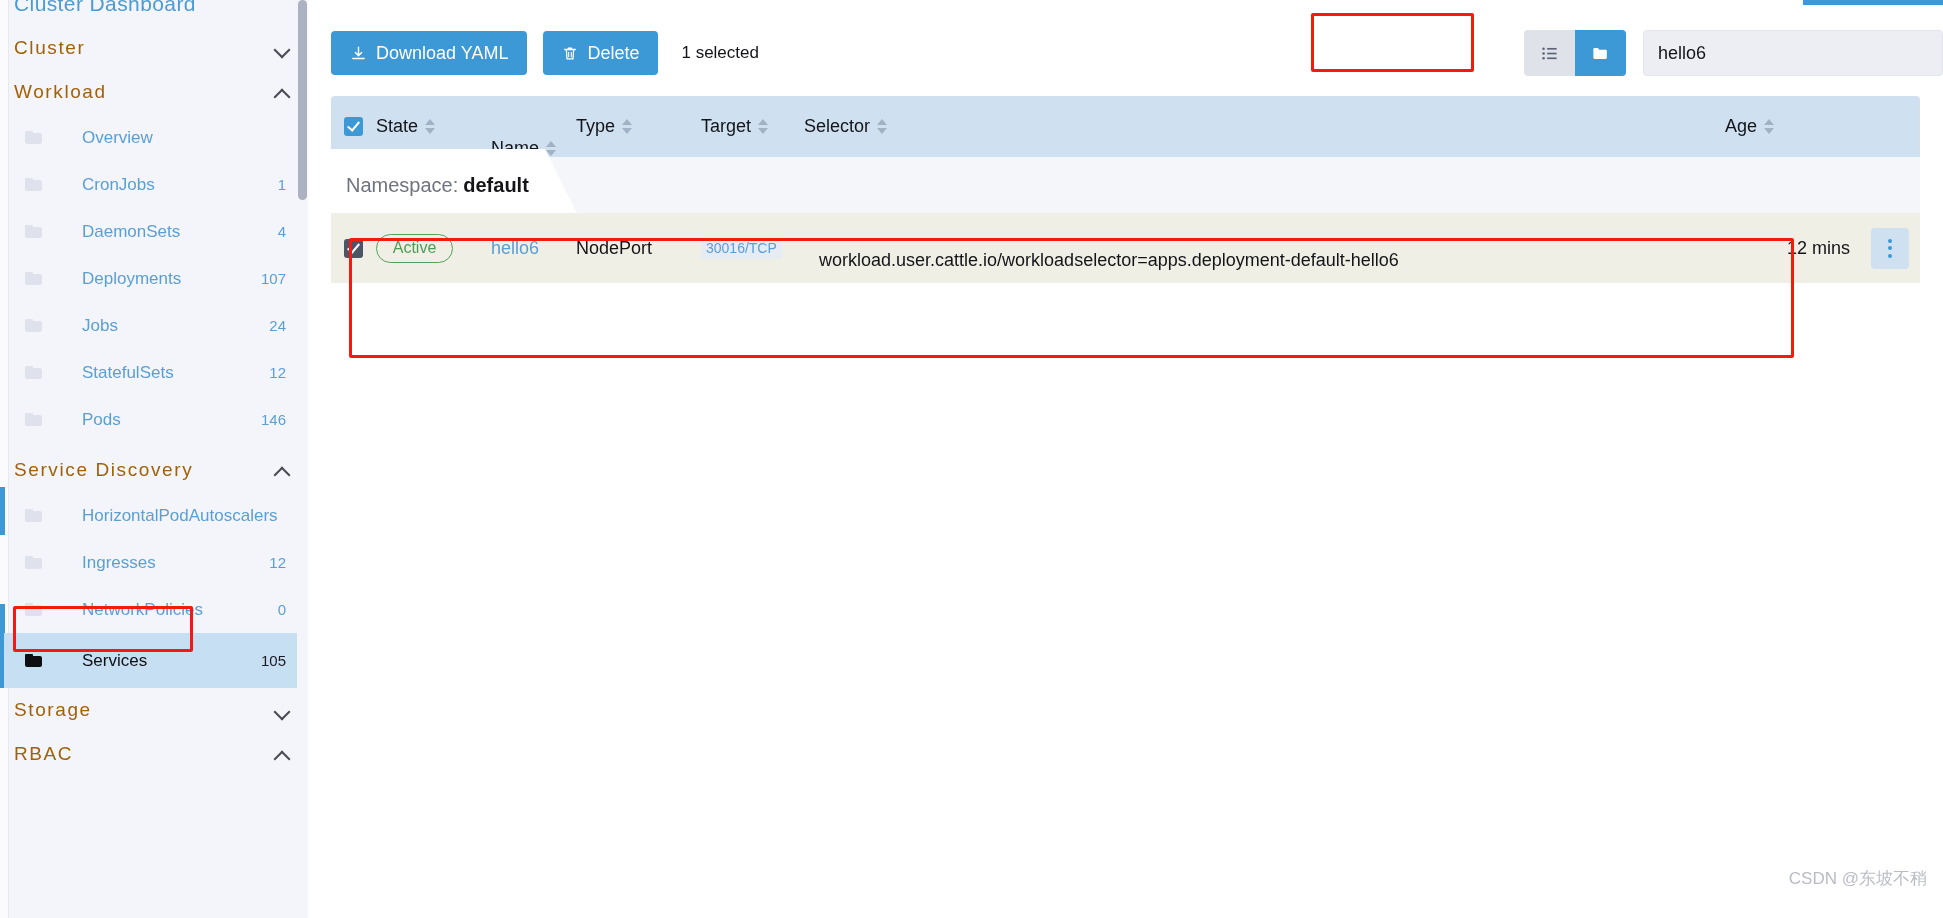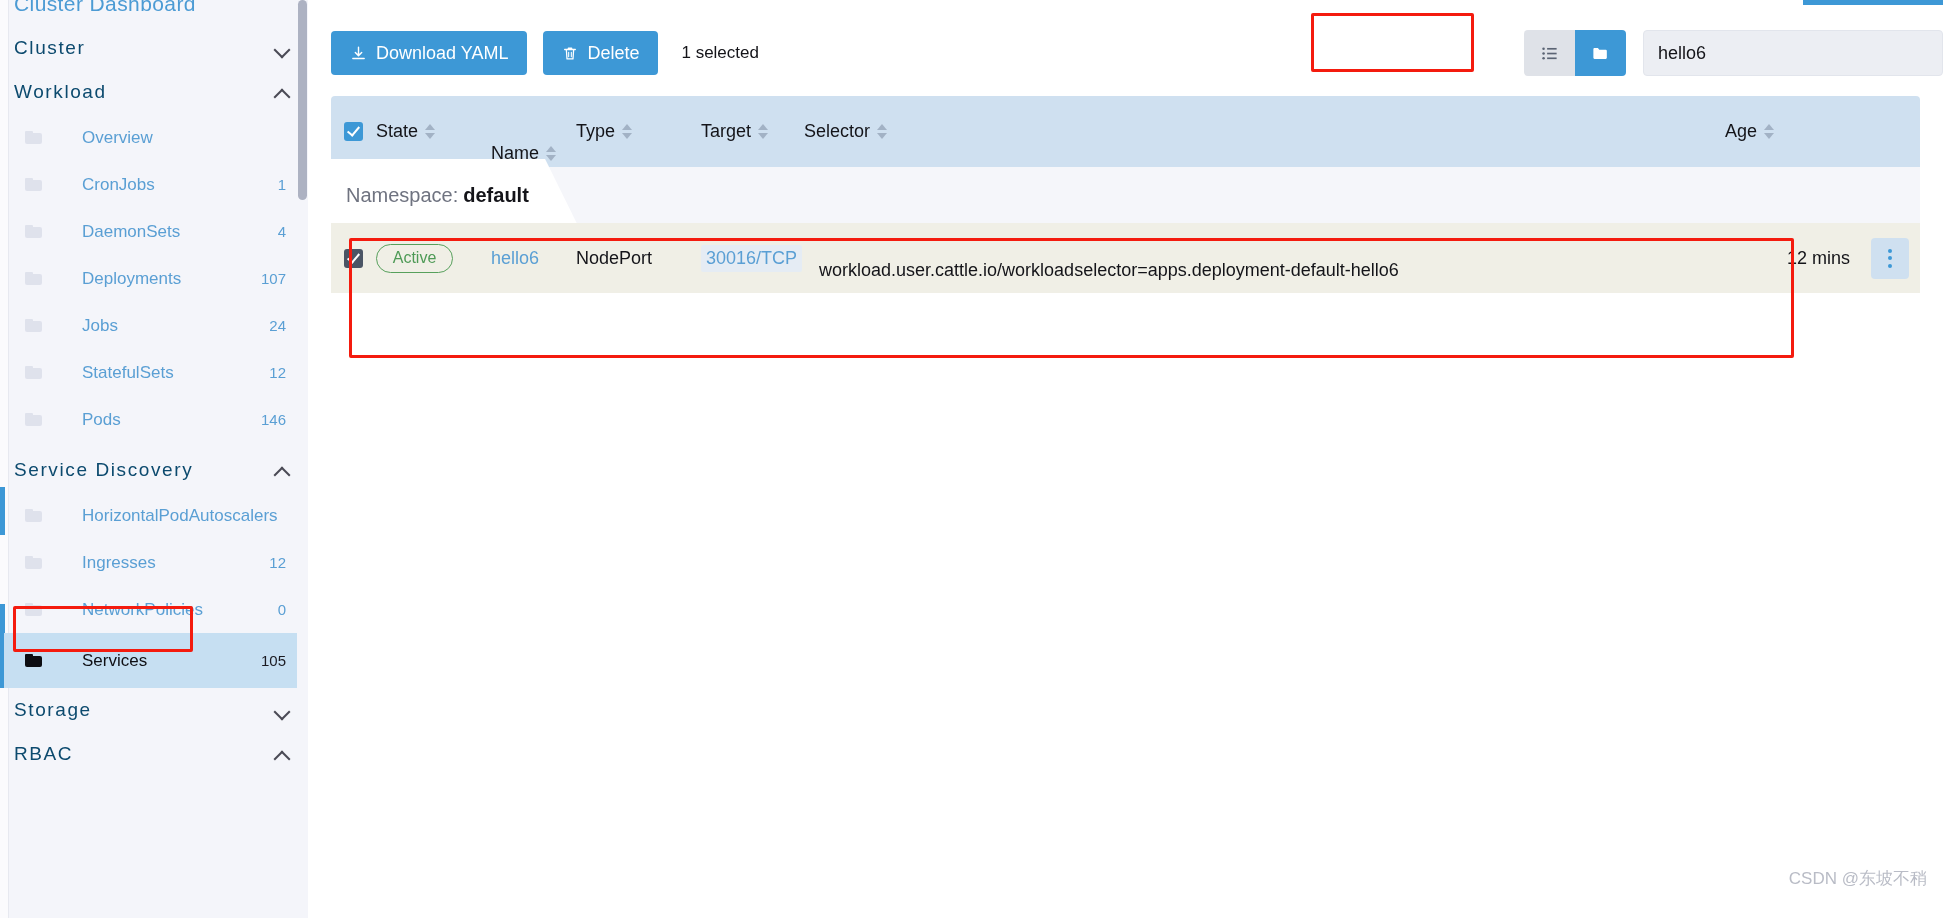--- a/index.html
+++ b/index.html
@@ -39,21 +39,21 @@
     padding: 14px 0 10px 14px;
     letter-spacing: .4px;
     font-weight: 400;
   }
   .group-head {
     display: flex;
     align-items: center;
     justify-content: space-between;
     padding: 0 18px 0 14px;
     height: 44px;
-    color: #0c4a6e;
+    color: #a16207;
     font-size: 19px;
     letter-spacing: 1.6px;
     cursor: pointer;
     user-select: none;
   }
   .chev {
     width: 15px; height: 15px;
     position: relative;
     flex: 0 0 15px;
   }
@@ -256,21 +256,21 @@
   
   .table {
     position: absolute;
     left: 23px;
     right: 23px;
     top: 96px;
   }
   .thead {
     display: flex;
     align-items: center;
-    height: 71px;
+    height: 61px;
     background: #cfe0f0;
     border-radius: 4px 4px 0 0;
     padding: 0 0 0 0;
   }
   .cb {
     width: 19px; height: 19px;
     border-radius: 3px;
     background: #3d98d6;
     position: relative;
     cursor: pointer;
@@ -357,21 +357,21 @@
     font-size: 16px;
     background: transparent;
   }
   .link { color: #5a9fd4; cursor: pointer; }
   .port-chip {
     display: inline-block;
     background: #e5ecf4;
     color: #5a9fd4;
     padding: 3px 5px;
     border-radius: 2px;
-    font-size: 18px;
+    font-size: 14px;
     cursor: pointer;
   }
   .kebab {
     width: 38px; height: 41px;
     background: #cfe0f0;
     border-radius: 4px;
     display: flex;
     flex-direction: column;
     align-items: center;
     justify-content: center;

